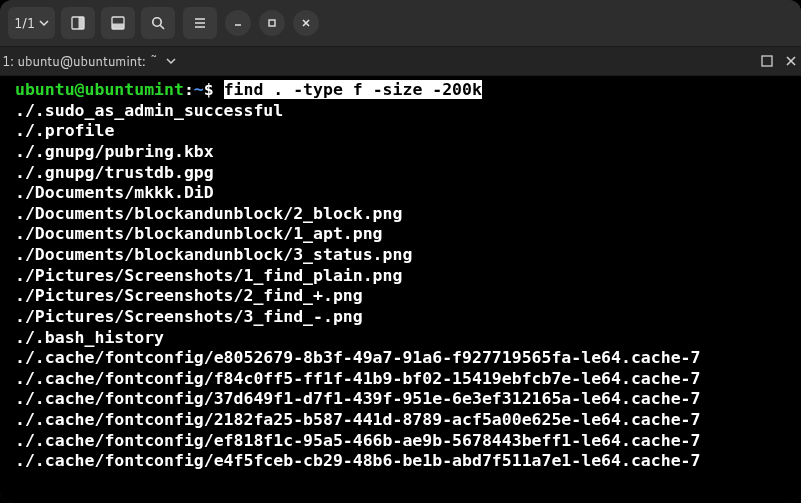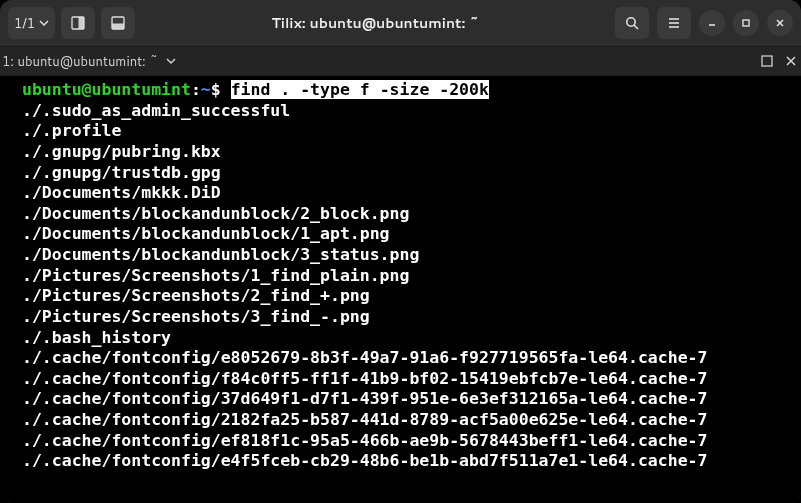--- a/index.html
+++ b/index.html
@@ -83,21 +83,21 @@
       font-family: "Cantarell", "DejaVu Sans", sans-serif;
       font-size: 13px;
     }
     .tabbar .tab-label { flex: 0 0 auto; }
     .tabbar .tab-chev { width: 10px; height: 10px; display: inline-flex; }
     .tabbar .spacer { flex: 1; }
     .tabbar .tab-icon { width: 16px; height: 16px; display: inline-flex; align-items: center; justify-content: center; color: #cfcfcf; }
     .terminal {
       flex: 1;
       background: #000;
-      padding: 4px 22px;
+      padding: 4px 15px;
       color: #ffffff;
       font-size: 16.5px;
       line-height: 1.25;
       font-family: "DejaVu Sans Mono", "Liberation Mono", monospace;
       white-space: pre;
       overflow: hidden;
       font-weight: 600;
     }
     .prompt-user { color: #29d629; font-weight: bold; }
     .prompt-path { color: #4a8ee6; font-weight: bold; }
@@ -127,21 +127,20 @@
           </svg>
       </div>
       <div class="tb-btn">
         <svg viewBox="0 0 16 16" width="16" height="16">
             <rect x="2" y="2" width="12" height="12" rx="1" fill="none" stroke="currentColor" stroke-width="1.3"></rect>
             <rect x="2" y="8.5" width="12" height="5.5" fill="currentColor" opacity="0.9"></rect>
           </svg>
       </div>
     </div>
 
-    <div class="title">Tilix: ubuntu@ubuntumint: ~</div>
 
     <div class="tb-right">
       <div class="tb-btn">
         <svg viewBox="0 0 16 16" width="16" height="16">
             <circle cx="7" cy="7" r="4.2" fill="none" stroke="currentColor" stroke-width="1.6"></circle>
             <line x1="10.2" y1="10.2" x2="14" y2="14" stroke="currentColor" stroke-width="1.6"></line>
           </svg>
       </div>
       <div class="tb-btn">
         <svg viewBox="0 0 16 16" width="16" height="16">

